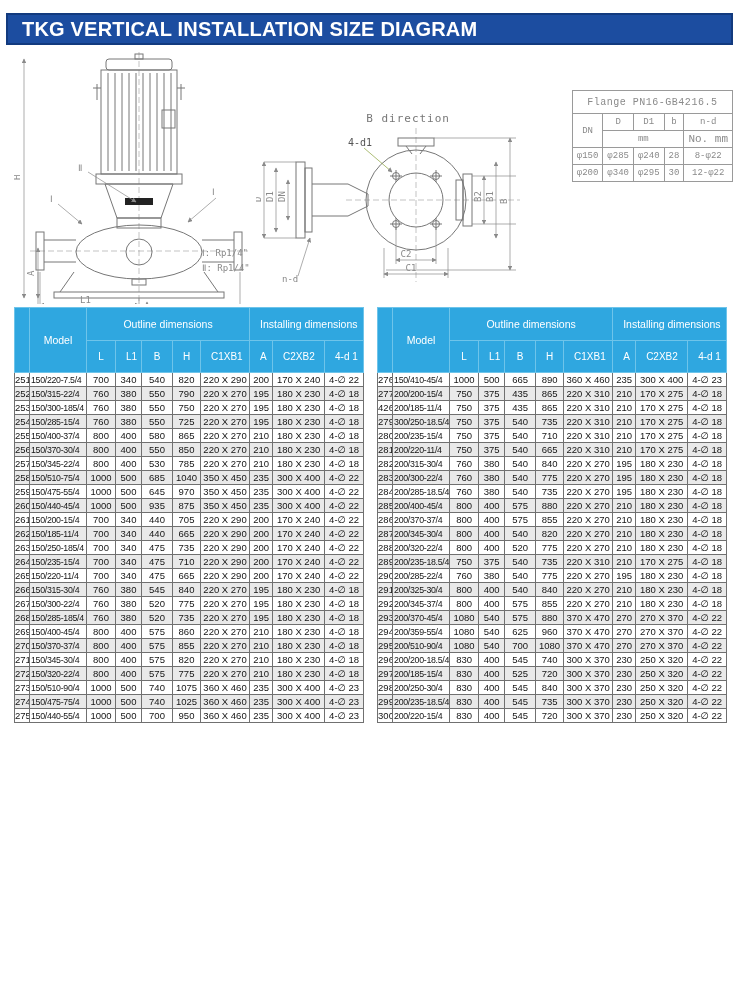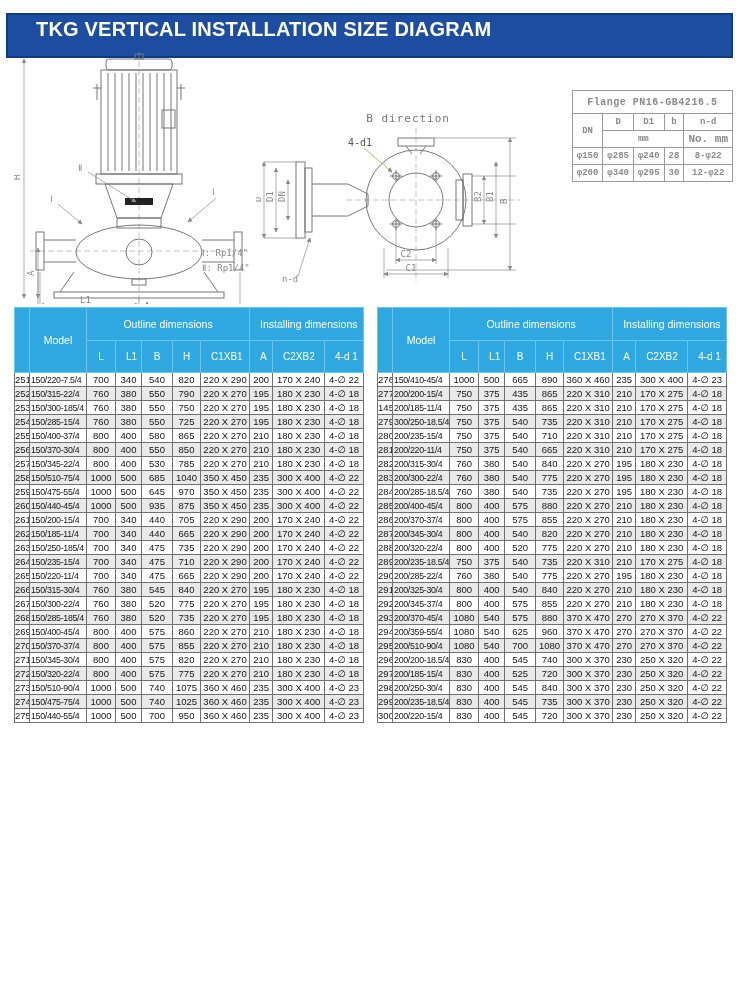--- a/index.html
+++ b/index.html
@@ -1,43 +1,42 @@
 <!DOCTYPE html>
 <html style="--title-bg: #1c4da0; --header-bg: #2fa7e0; --row-alt: #e9e9e9;"><head>
 <meta charset="utf-8">
 <style>
   html,body{margin:0;padding:0;}
   body{
     width:739px;height:1000px;position:relative;background:#ffffff;
     font-family:"Liberation Sans",sans-serif;overflow:hidden;
   }
   .title-bar{
-    position:absolute;left:6px;top:13px;width:727px;height:45px;
+    position:absolute;left:6px;top:13px;width:727px;height:32px;
     box-sizing:border-box;background:var(--title-bg,#1c4da0);
     border:2px solid #123a7e;color:#fff;font-size:20px;font-weight:bold;
-    line-height:28px;padding-left:28px;letter-spacing:0.2px;white-space:nowrap;
+    line-height:28px;padding-left:14px;letter-spacing:0.2px;white-space:nowrap;
   }
   .drawings{position:absolute;left:0;top:50px;width:739px;height:256px;}
   .drawings svg{position:absolute;}
   #pump-svg{left:14px;top:2px;}
   #bdir-svg{left:256px;top:70px;}
   .bdir-title{
     position:absolute;left:300px;top:62px;width:150px;text-align:right;
     font-family:"DejaVu Sans Mono",monospace;font-size:11px;color:#777;letter-spacing:1px;
   }
   .notes{
     position:absolute;left:202px;top:196px;
     font-family:"DejaVu Sans Mono",monospace;font-size:9px;color:#888;line-height:15px;
   }
   
   .flange{
     position:absolute;right:6px;top:40px;border-collapse:collapse;
     font-family:"Liberation Mono",monospace;font-size:9px;color:#8a8a8a;
     background:#fff;
-    font-weight:bold;
   }
   .flange td{border:1px solid #9a9a9a;text-align:center;padding:1px 4px;height:14px;}
   .flange .ft-title{height:20px;font-size:10px;letter-spacing:0.5px;}
   .flange .ft-small{font-size:11px;}
   
   .tables{position:absolute;left:14px;top:307px;width:711px;display:flex;gap:13px;}
   table.main{
     border-collapse:collapse;table-layout:fixed;width:349px;background:#fff;
     border:1px solid #3a3a3a;
   }
@@ -606,21 +605,21 @@
           <td>750</td>
           <td>375</td>
           <td>435</td>
           <td>865</td>
           <td>220 X 310</td>
           <td>210</td>
           <td>170 X 275</td>
           <td>4-∅ 18</td>
         </tr>
         <tr>
-          <td>145</td>
+          <td>426</td>
           <td class="cell-model">200/185-11/4</td>
           <td>750</td>
           <td>375</td>
           <td>435</td>
           <td>865</td>
           <td>220 X 310</td>
           <td>210</td>
           <td>170 X 275</td>
           <td>4-∅ 18</td>
         </tr>

